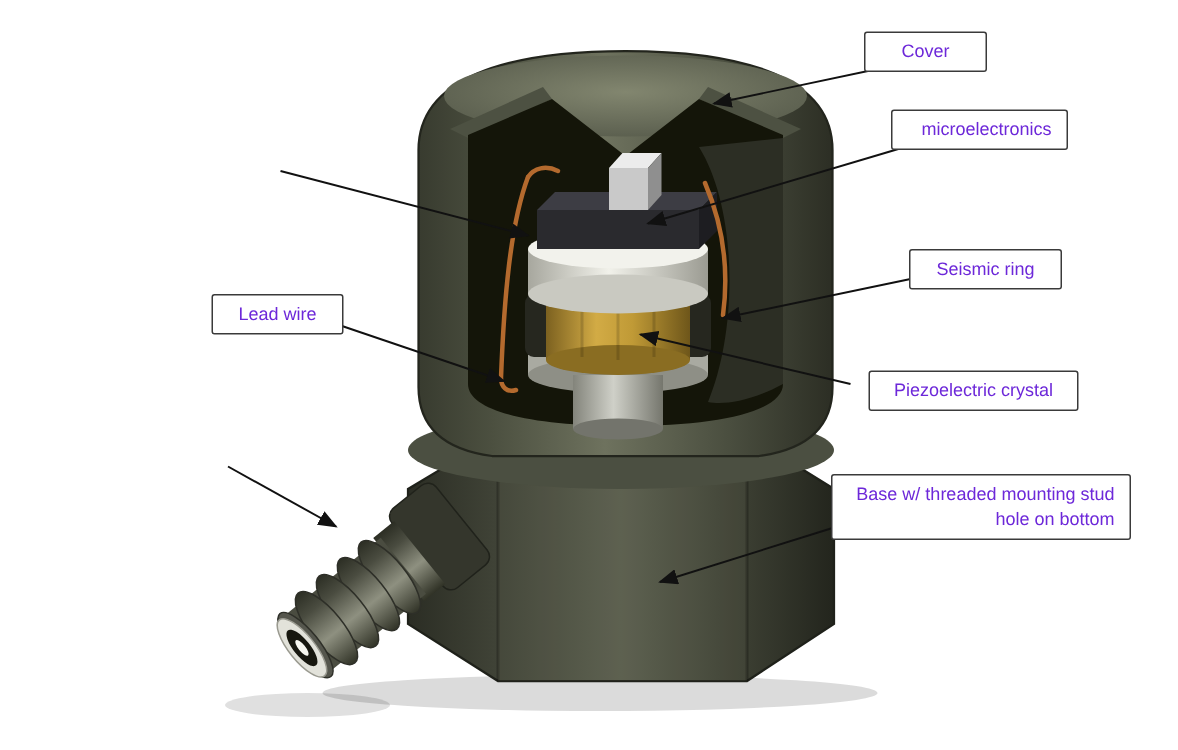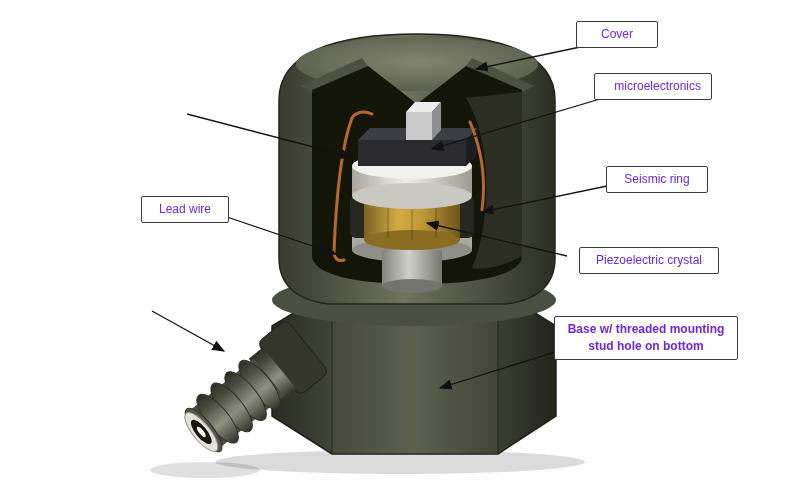--- a/index.html
+++ b/index.html
@@ -23,21 +23,21 @@
     text-align:center;
     box-sizing:border-box;
   }
   #lbl-cover{left:576px;top:21px;width:82px;}
   #lbl-micro{left:594px;top:73px;width:118px;text-align:right;}
   #lbl-seismic{left:70px;top:96px;width:116px;}
   #lbl-preload{left:606px;top:166px;width:102px;}
   #lbl-leadwire{left:141px;top:196px;width:88px;}
   #lbl-crystal{left:563px;top:247px;width:140px;margin-left:16px;}
   #lbl-connector{left:36px;top:285px;width:132px;}
-  #lbl-base{left:554px;top:316px;width:184px;text-align:center;font-weight:bold;}
+  #lbl-base{left:554px;top:316px;width:200px;text-align:right;}
 </style>
 </head>
 <body>
 
 <div class="stage">
 
   <svg class="figure-svg" width="785" height="500" viewBox="0 0 785 500">
     <defs>
       <linearGradient id="covGrad" x1="0" y1="0" x2="1" y2="0">
         <stop offset="0" stop-color="#383b2f"></stop>

